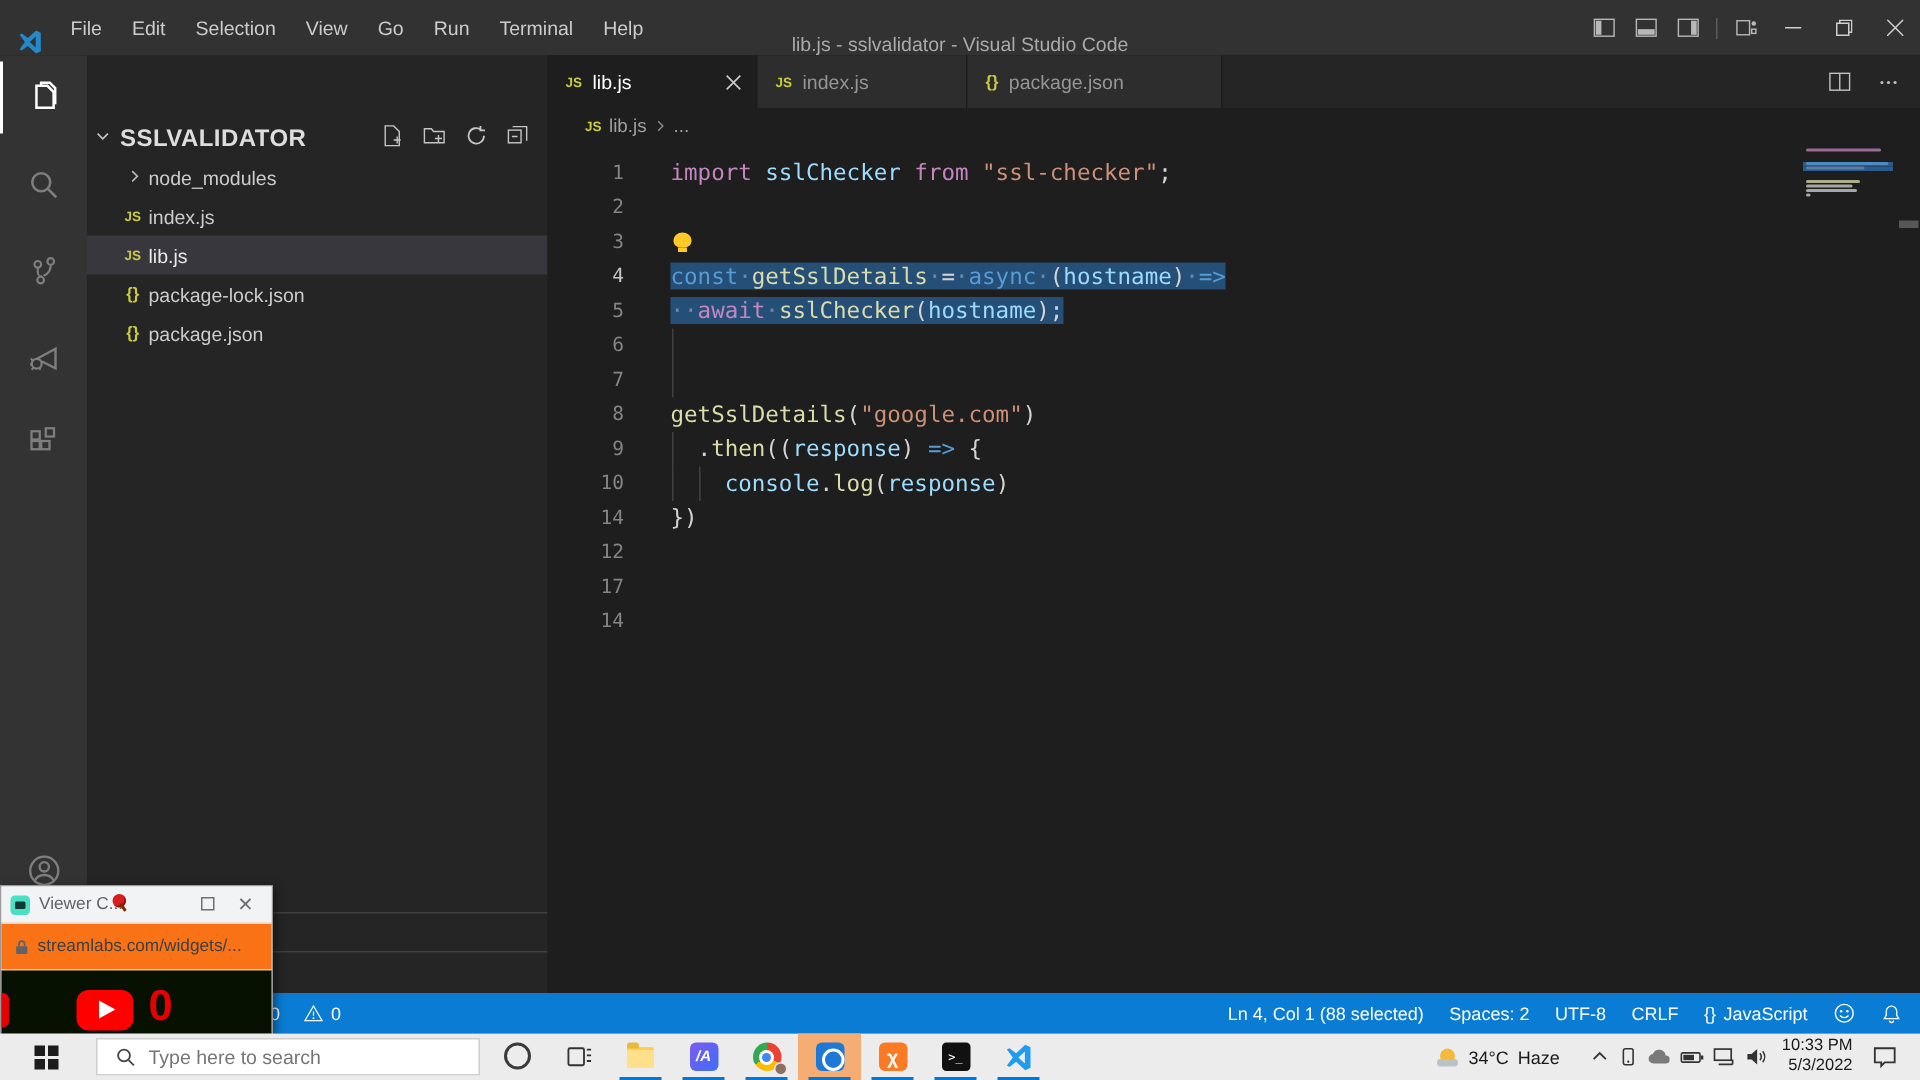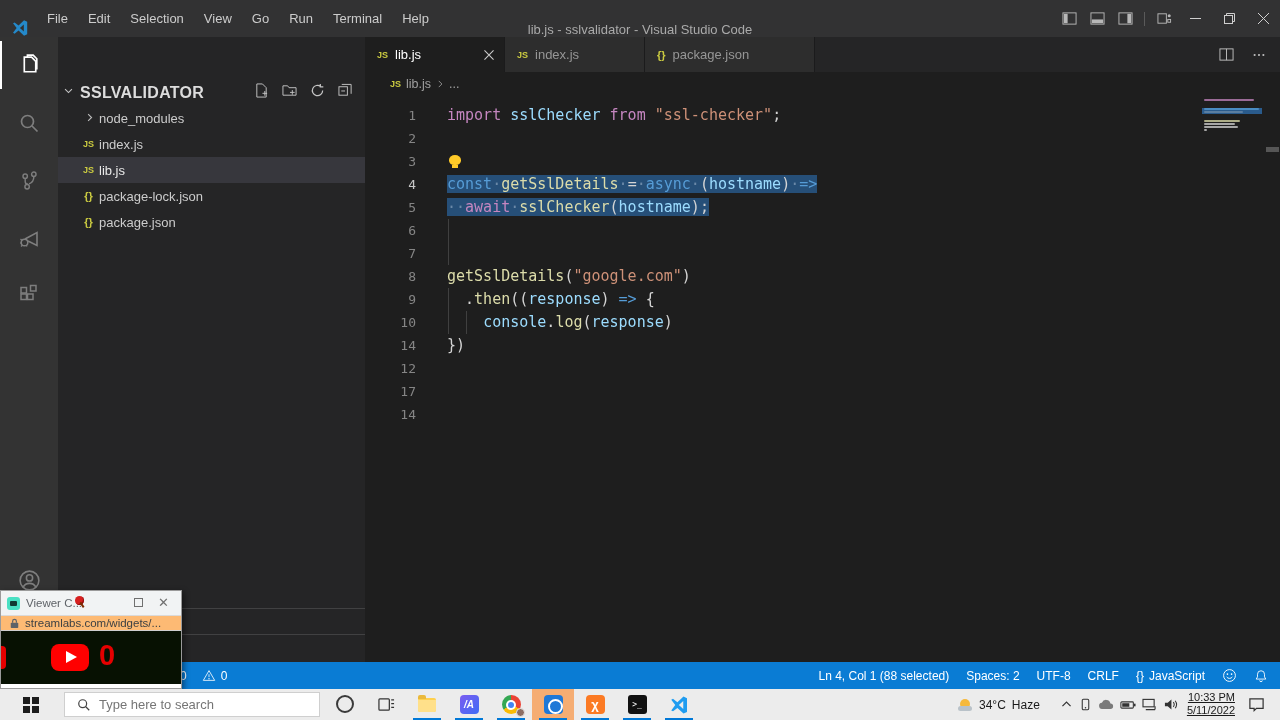--- a/index.html
+++ b/index.html
@@ -81,21 +81,21 @@
   .popup { position:absolute; left:0; top:590px; width:182px; height:99px; z-index:30; box-shadow:2px 2px 6px rgba(0,0,0,.45); border:1px solid #9a9a9a; background:#fff; }
   .pp-title { position:relative; height:24px; background:#f1f3f4; display:flex; align-items:center; }
   .pp-fav { width:13px; height:13px; margin-left:6px; background:#49e0c3; border-radius:3px; position:relative; }
   .pp-fav::after { content:""; position:absolute; left:3px; top:4px; width:7px; height:5px; background:#123a33; border-radius:1px; }
   .pp-name { margin-left:6px; font-size:11.5px; color:#5f6368; }
   .pp-pin { position:absolute; left:74px; top:5px; width:11px; height:11px; }
   .pp-pin::before { content:""; position:absolute; left:0; top:0; width:9px; height:9px; background:#d71f1f; border-radius:50%; box-shadow:inset -1px -1px 0 #8e0f0f; }
   .pp-pin::after { content:""; position:absolute; left:6px; top:6px; width:1.5px; height:6px; background:#7c2b00; transform:rotate(-35deg); }
   .pp-max { position:absolute; right:38px; top:7px; width:9px; height:9px; border:1px solid #707070; }
   .pp-close { position:absolute; right:12px; top:4px; color:#707070; font-size:13px; }
-  .pp-url { height:16px; background:#fdba74; border-top:1px solid #dadada; border-bottom:1px solid #cfcfcf; display:flex; align-items:center; font-size:11.5px; color:#3c4043; }
+  .pp-url { height:32px; background:#f97316; border-top:1px solid #dadada; border-bottom:1px solid #cfcfcf; display:flex; align-items:center; font-size:11.5px; color:#3c4043; }
   .pp-lock { margin:0 6px 0 9px; color:#5f6368; }
   .pp-body { position:relative; height:53px; background:#071102; overflow:hidden; }
   .yt-logo { position:absolute; left:50px; top:13px; width:38px; height:27px; background:#ff0000; border-radius:8px; }
   .yt-logo::after { content:""; position:absolute; left:15px; top:7px; border-left:11px solid #ffffff; border-top:6.5px solid transparent; border-bottom:6.5px solid transparent; }
   .yt-count { position:absolute; left:98px; top:8px; font-size:29px; font-weight:bold; color:#e60000; }
   .yt-sliver { position:absolute; left:-5px; top:15px; width:10px; height:23px; background:#e60000; border-radius:4px; }
 
   
   .taskbar { position:absolute; left:0; top:689px; width:1280px; height:31px; background:#ececec; z-index:40; }
   .tk-start { position:absolute; left:0; top:0; width:62px; height:31px; display:flex; align-items:center; justify-content:center; }
@@ -121,21 +121,21 @@
   .ic-slabs { position:relative; width:19px; height:19px; border-radius:4px; background:#1e78d7; }
   .ic-slabs::before { content:""; position:absolute; left:4px; top:4px; width:11px; height:11px; border:2.5px solid #fff; border-radius:50%; }
   .ic-xampp { width:19px; height:19px; border-radius:4px; background:#fb7a24; color:#fff; font-weight:bold; font-size:13px; display:flex; align-items:center; justify-content:center; }
   .ic-cmd { width:19px; height:19px; border-radius:3px; background:#111; color:#fff; font-size:8px; font-family:"DejaVu Sans Mono",monospace; display:flex; align-items:center; justify-content:center; }
   .ic-vsc { width:20px; height:20px; }
   .tk-tray { position:absolute; left:958px; top:0; height:31px; display:flex; align-items:center; gap:6px; color:#1a1a1a; font-size:12px; }
   .tray-ic { color:#333; display:flex; align-items:center; }
   .sunic { position:relative; width:15px; height:15px; }
   .sunic::before { content:""; position:absolute; left:2px; top:2px; width:10px; height:10px; border-radius:50%; background:#f6b93b; }
   .sunic::after { content:""; position:absolute; left:0px; top:9px; width:14px; height:5px; border-radius:3px; background:#b9c2c9; }
-  .tk-clock { position:absolute; left:1185px; top:2px; width:50px; text-align:right; font-size:11px; color:#1a1a1a; line-height:13px;text-decoration:underline; }
+  .tk-clock { position:absolute; left:1185px; top:2px; width:50px; text-align:right; font-size:11px; color:#1a1a1a; line-height:13px; }
   .tk-action { position:absolute; left:1248px; top:7px; color:#333; }
 
   svg { display:block; }
 </style>
 </head>
 <body>
 
 <div class="screen">
 
   <div class="titlebar">
@@ -557,21 +557,21 @@
         </span>
       <span class="tray-ic">
           <svg width="15" height="13" viewBox="0 0 16 14">
             <path d="M2 5h3l4-3.5v11L5 9H2z" fill="currentColor"></path>
             <path d="M11 4.5a4 4 0 0 1 0 5M13 3a6.5 6.5 0 0 1 0 8" fill="none" stroke="currentColor" stroke-width="1.1"></path>
           </svg>
         </span>
     </div>
     <div class="tk-clock">
       <div>10:33 PM</div>
-      <div>5/11/2022</div>
+      <div>5/3/2022</div>
     </div>
     <div class="tk-action">
         <svg width="17" height="17" viewBox="0 0 18 18">
           <path d="M2 3h14v10H9l-2.5 2.5V13H2V3z" fill="none" stroke="currentColor" stroke-width="1.3"></path>
         </svg>
       </div>
   </div>
 
 </div>
 

